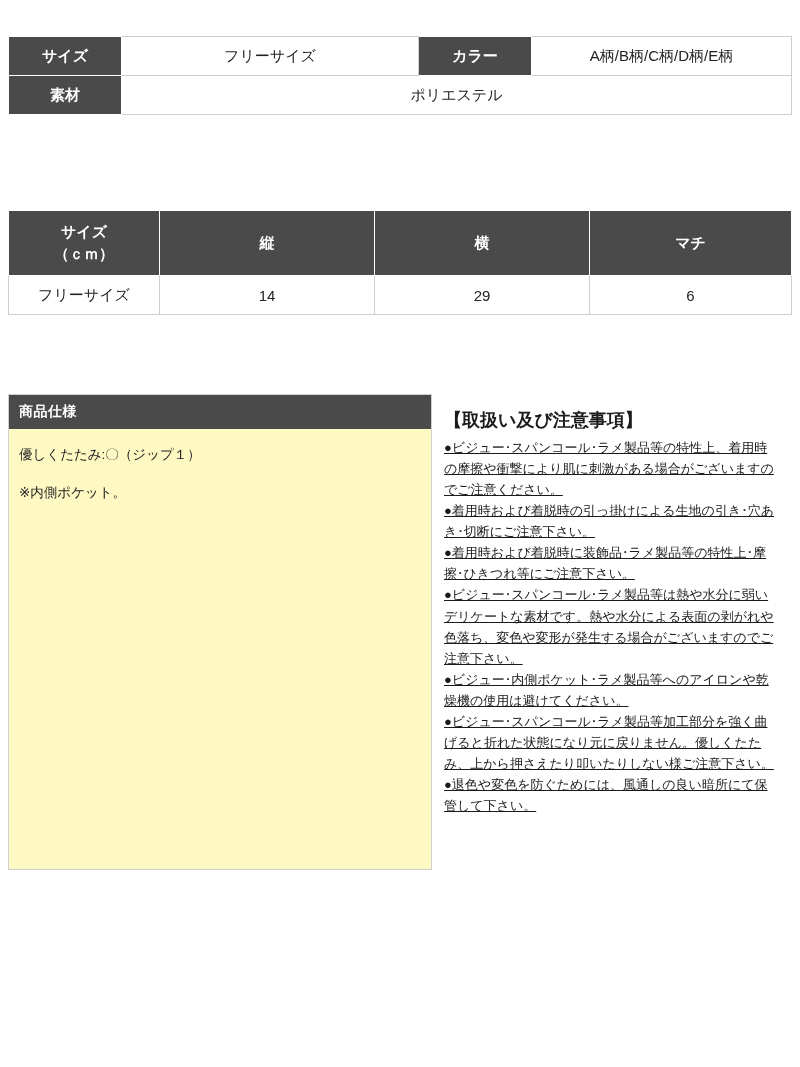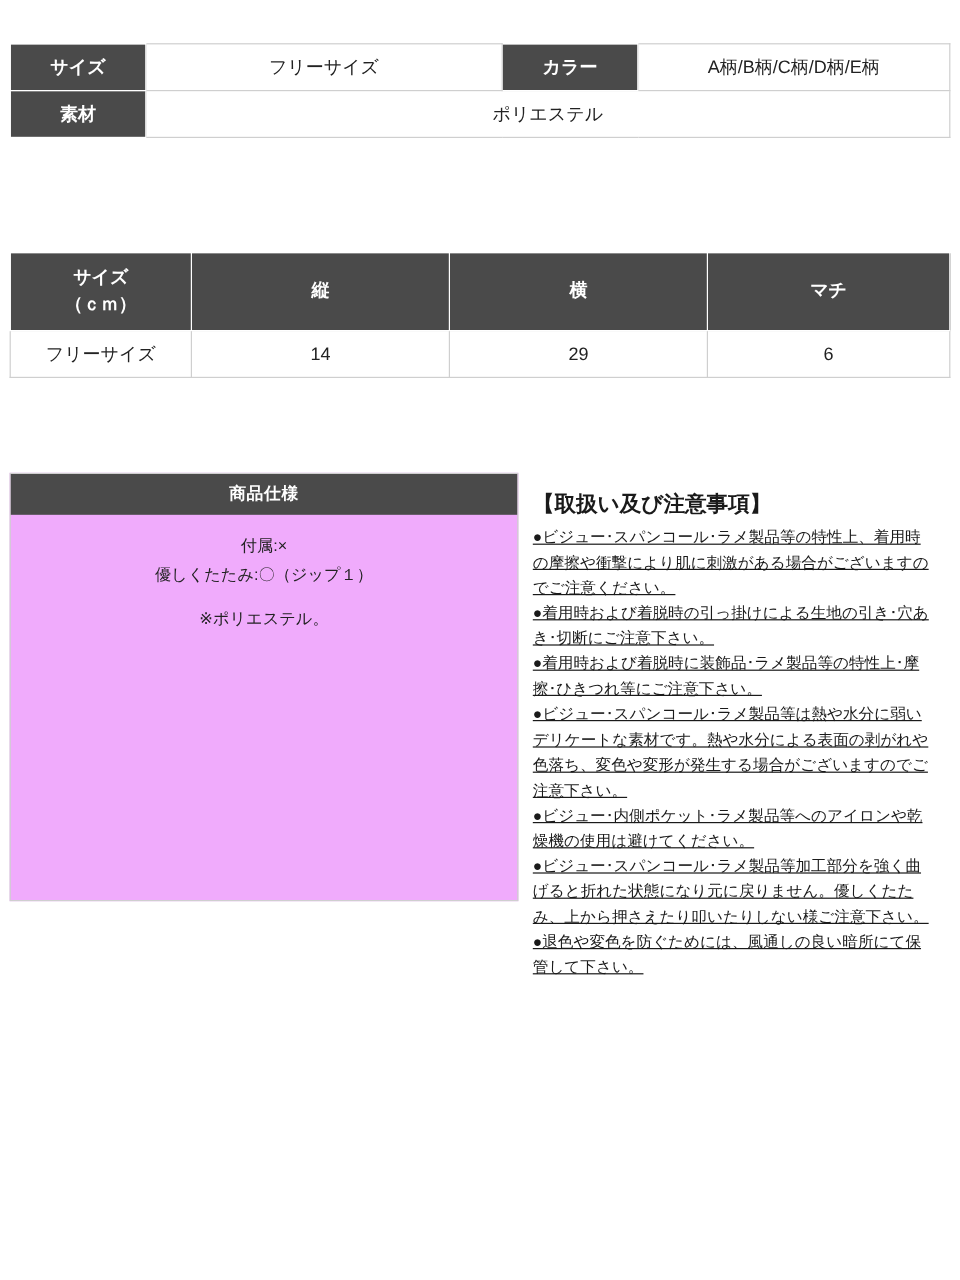--- a/index.html
+++ b/index.html
@@ -89,23 +89,22 @@
     width: 784px;
     display: flex;
     gap: 12px;
     align-items: flex-start;
   }
 
   .spec-box {
     width: 424px;
     box-sizing: border-box;
     border: 1px solid #cfcfcf;
-    background: #f0abfc;
-    height: 357px;
-    text-align: center;
+    background: #fef9c3;
+    height: 476px;
   }
   .spec-box-title {
     background: #4a4a4a;
     color: #ffffff;
     font-weight: bold;
     font-size: 14px;
     padding: 8px 10px;
     letter-spacing: 0.5px;
   }
   .spec-box-body {
@@ -176,24 +175,23 @@
         <td>6</td>
       </tr>
     </tbody>
   </table>
 
   <div class="bottom">
 
     <div class="spec-box">
       <div class="spec-box-title">商品仕様</div>
       <div class="spec-box-body">
-        <div>付属:×</div>
         <div>優しくたたみ:〇（ジップ１）</div>
         <div class="gap"></div>
-        <div>※ポリエステル。</div>
+        <div>※内側ポケット。</div>
       </div>
     </div>
 
     <div class="notes">
       <div class="notes-title">【取扱い及び注意事項】</div>
       <p>●ビジュー･スパンコール･ラメ製品等の特性上、着用時の摩擦や衝撃により肌に刺激がある場合がございますのでご注意ください。</p>
       <p>●着用時および着脱時の引っ掛けによる生地の引き･穴あき･切断にご注意下さい。</p>
       <p>●着用時および着脱時に装飾品･ラメ製品等の特性上･摩擦･ひきつれ等にご注意下さい。</p>
       <p>●ビジュー･スパンコール･ラメ製品等は熱や水分に弱いデリケートな素材です。熱や水分による表面の剥がれや色落ち、変色や変形が発生する場合がございますのでご注意下さい。</p>
       <p>●ビジュー･内側ポケット･ラメ製品等へのアイロンや乾燥機の使用は避けてください。</p>

